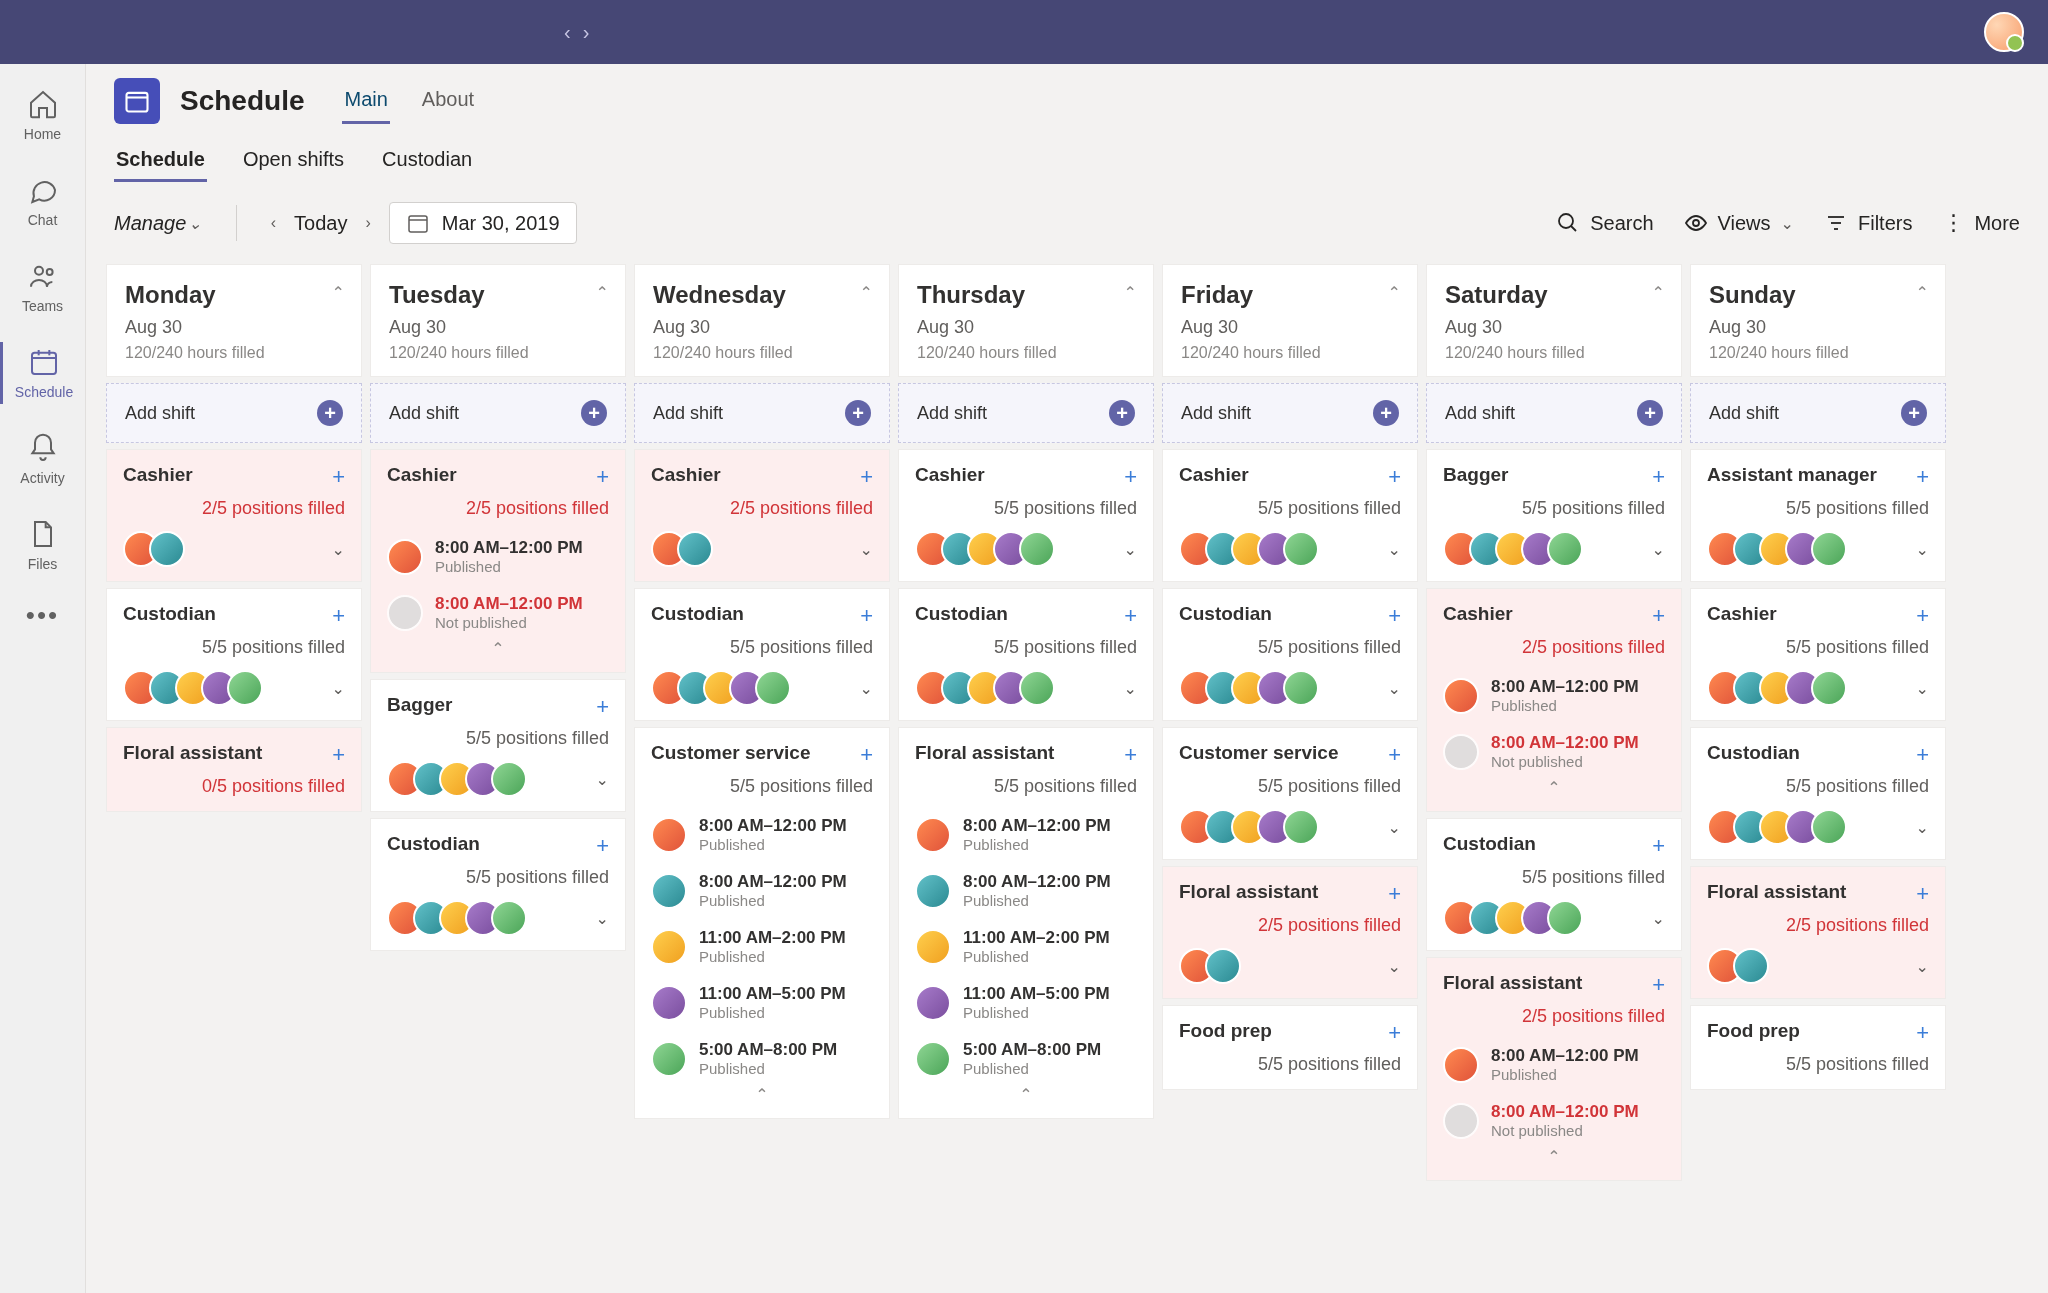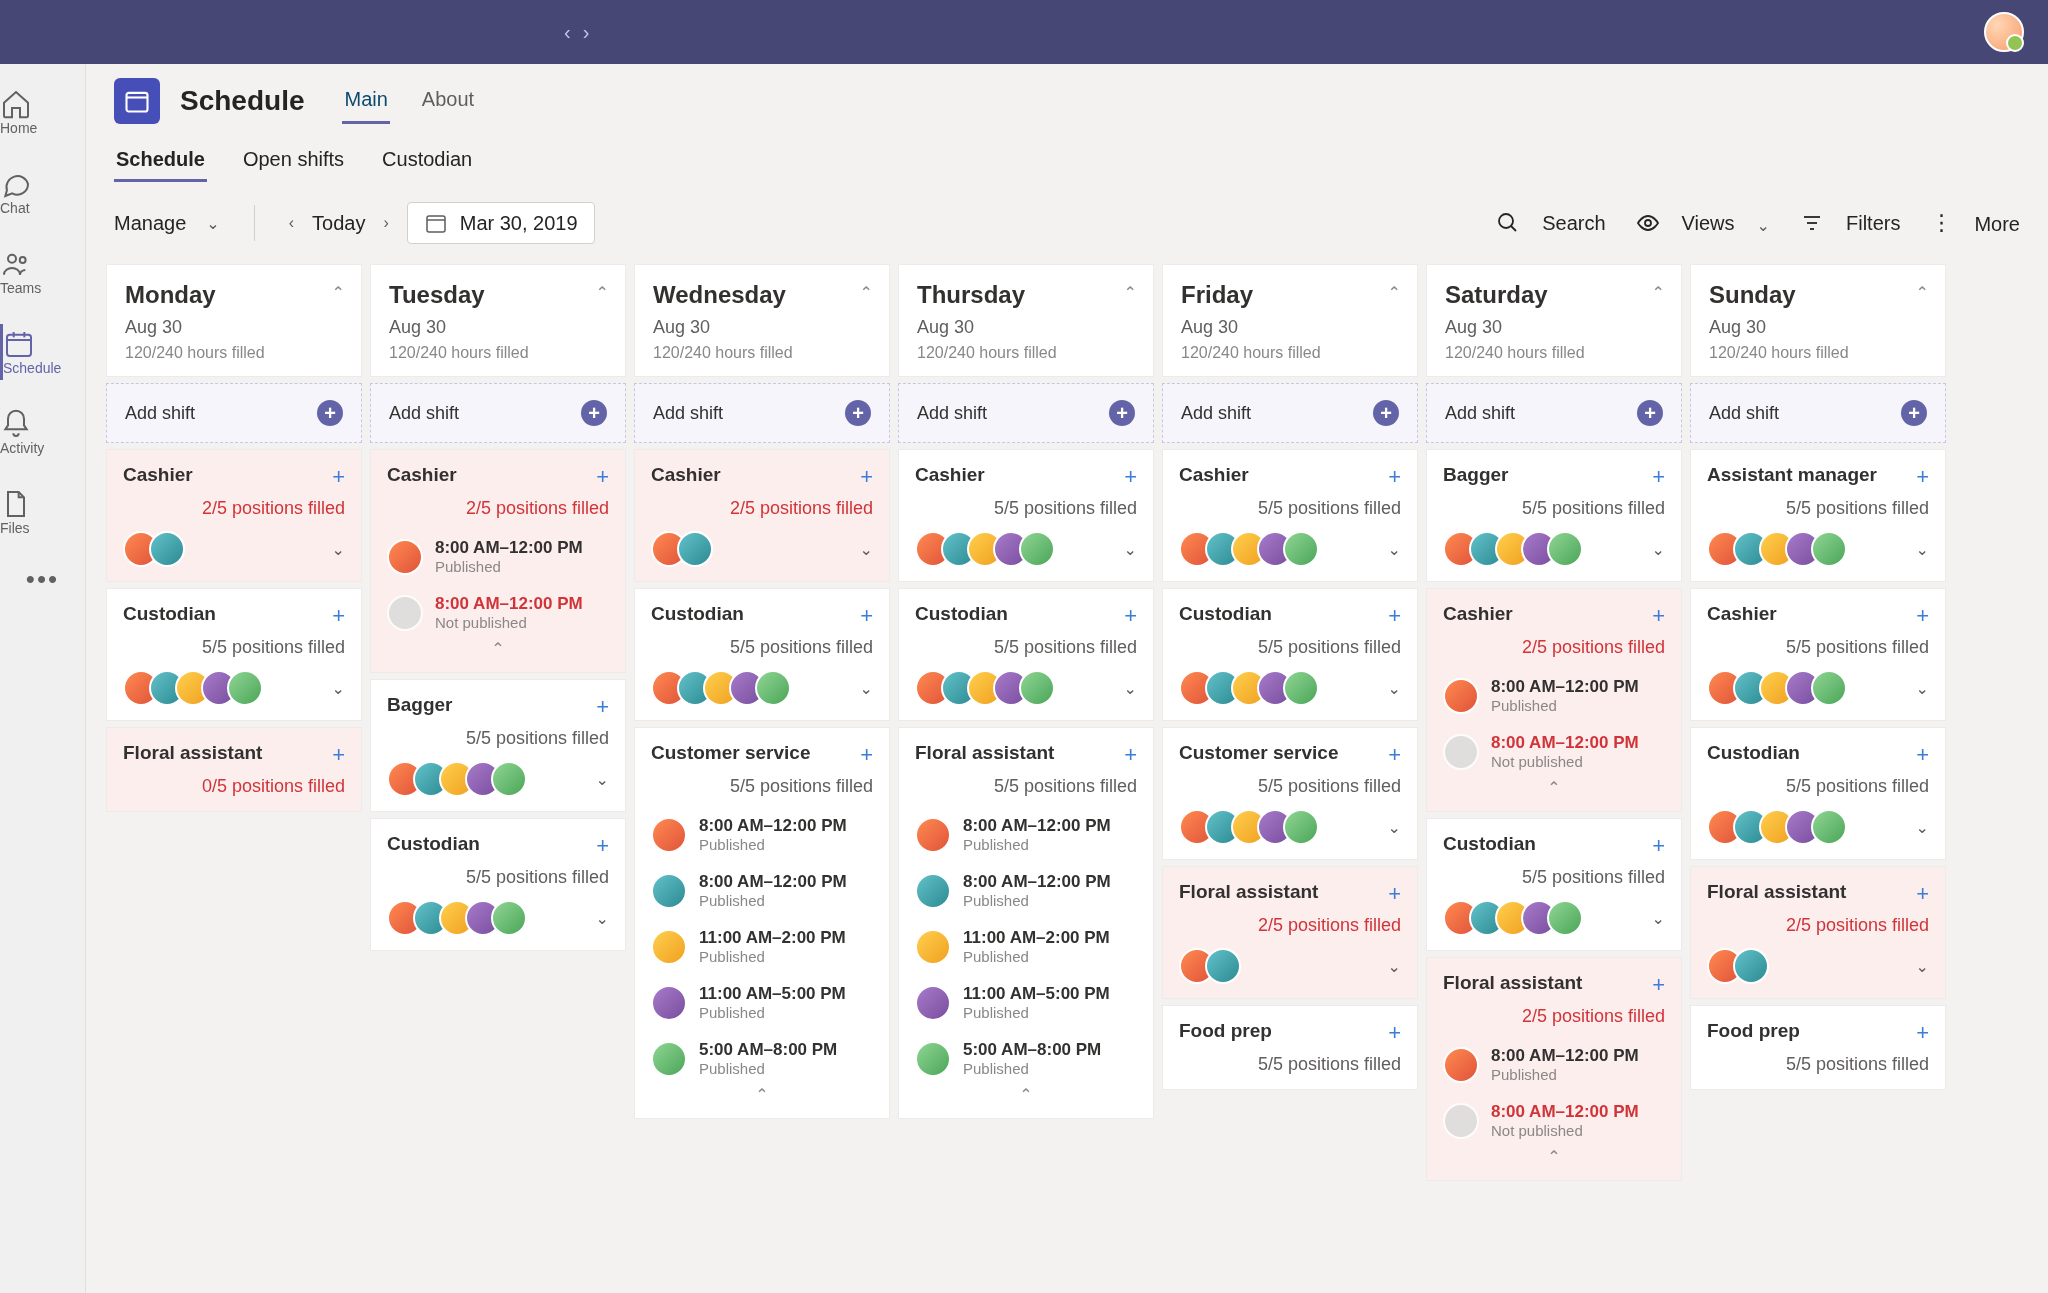--- a/index.html
+++ b/index.html
@@ -8,46 +8,46 @@
 
 .topbar { height: 64px; background: #464775; display: flex; align-items: center; padding: 0 24px; }
 .topbar .navbtns { display: flex; gap: 12px; margin-left: 540px; }
 .topbar .navbtn { color: #c8c6e4; font-size: 20px; cursor: pointer; }
 .topbar .search { margin-left: 40px; width: 620px; height: 44px; background: #bdbde6; border-radius: 4px; display: flex; align-items: center; padding: 0 18px; color: #3a3a5a; font-size: 20px; gap: 12px; }
 .topbar .avatar { margin-left: auto; width: 40px; height: 40px; border-radius: 50%; background: radial-gradient(circle at 30% 30%, #ffd7b5, #f79d6b); position: relative; border: 2px solid #fff; }
 .topbar .avatar::after { content:""; position:absolute; right:-2px; bottom:-2px; width:14px; height:14px; border-radius:50%; background:#92c353; border:2px solid #fff; }
 
 
 .rail { position:absolute; left:0; top:64px; bottom:0; width:86px; background:#f0f0f0; border-right:1px solid #e1dfdd; display:flex; flex-direction:column; align-items:center; padding-top:20px; gap:24px; }
-.rail-item { display:flex; flex-direction:column; color:#616161; font-size:14px; cursor:pointer; width:100%; padding:4px 0; }
+.rail-item { display:flex; flex-direction:column; align-items:center; gap:6px; color:#616161; font-size:14px; cursor:pointer; width:100%; padding:4px 0; }
 .rail-item.active { color:#6264a7; border-left: 3px solid #6264a7; }
 .rail-item svg { width:32px; height:32px; }
 .rail-more { font-size: 26px; color:#616161; letter-spacing:2px; }
 
 
 .main { position:absolute; left:86px; top:64px; right:0; bottom:0; background:#f3f2f1; overflow:hidden; }
 
 .apphdr { display:flex; align-items:center; gap:20px; padding: 14px 28px 0; }
 .appicon { width:46px; height:46px; background:#464eb8; border-radius:6px; display:flex; align-items:center; justify-content:center; color:#fff; }
 .apptitle { font-size:28px; font-weight:700; color:#252423; }
 .apptabs { display:flex; gap:30px; margin-left:18px; }
 .apptab { font-size:20px; color:#605e5c; padding:10px 2px; border-bottom:3px solid transparent; cursor:pointer; }
 .apptab.active { color:#0c4a6e; border-bottom-color:#6264a7; }
 
 .subtabs { display:flex; gap:34px; padding: 16px 28px 0; }
 .subtab { font-size:20px; color:#252423; padding:8px 2px; border-bottom:3px solid transparent; cursor:pointer; }
 .subtab.active { font-weight:600; border-bottom-color:#6264a7; }
 
 .toolbar { display:flex; align-items:center; padding: 20px 28px; gap:24px; font-size:20px; color:#252423; }
-.toolbar .mgr { display:flex; align-items:center; gap:20px; cursor:pointer; }
+.toolbar .mgr { display:flex; align-items:center; gap:2px; cursor:pointer;font-style:italic; }
 .toolbar .divider { width:1px; height:36px; background:#d2d0ce; margin:0 10px; }
 .toolbar .datenav { display:flex; align-items:center; gap:18px; }
 .toolbar .datebox { display:flex; align-items:center; gap:12px; border:1px solid #d2d0ce; background:#fff; padding:8px 16px; border-radius:4px; }
 .toolbar .right { margin-left:auto; display:flex; align-items:center; gap:30px; }
-.toolbar .ritm { display:flex; align-items:flex-end; gap:22px; cursor:pointer; }
+.toolbar .ritm { display:flex; align-items:center; gap:10px; cursor:pointer; }
 .toolbar svg.icn { width:24px; height:24px; }
 .chev { font-size: 16px; color:#605e5c; }
 
 
 .week { display:flex; gap:8px; padding: 0 10px 10px 20px; overflow-x:auto; height:calc(100% - 240px); }
 .daycol { width: 256px; flex:0 0 256px; display:flex; flex-direction:column; gap:6px; }
 
 .dayhdr { background:#fff; border:1px solid #edebe9; padding:16px 18px 14px; position:relative; }
 .dayhdr .dname { font-size:24px; font-weight:600; color:#323130; }
 .dayhdr .ddate { font-size:18px; color:#605e5c; margin-top:8px; }

